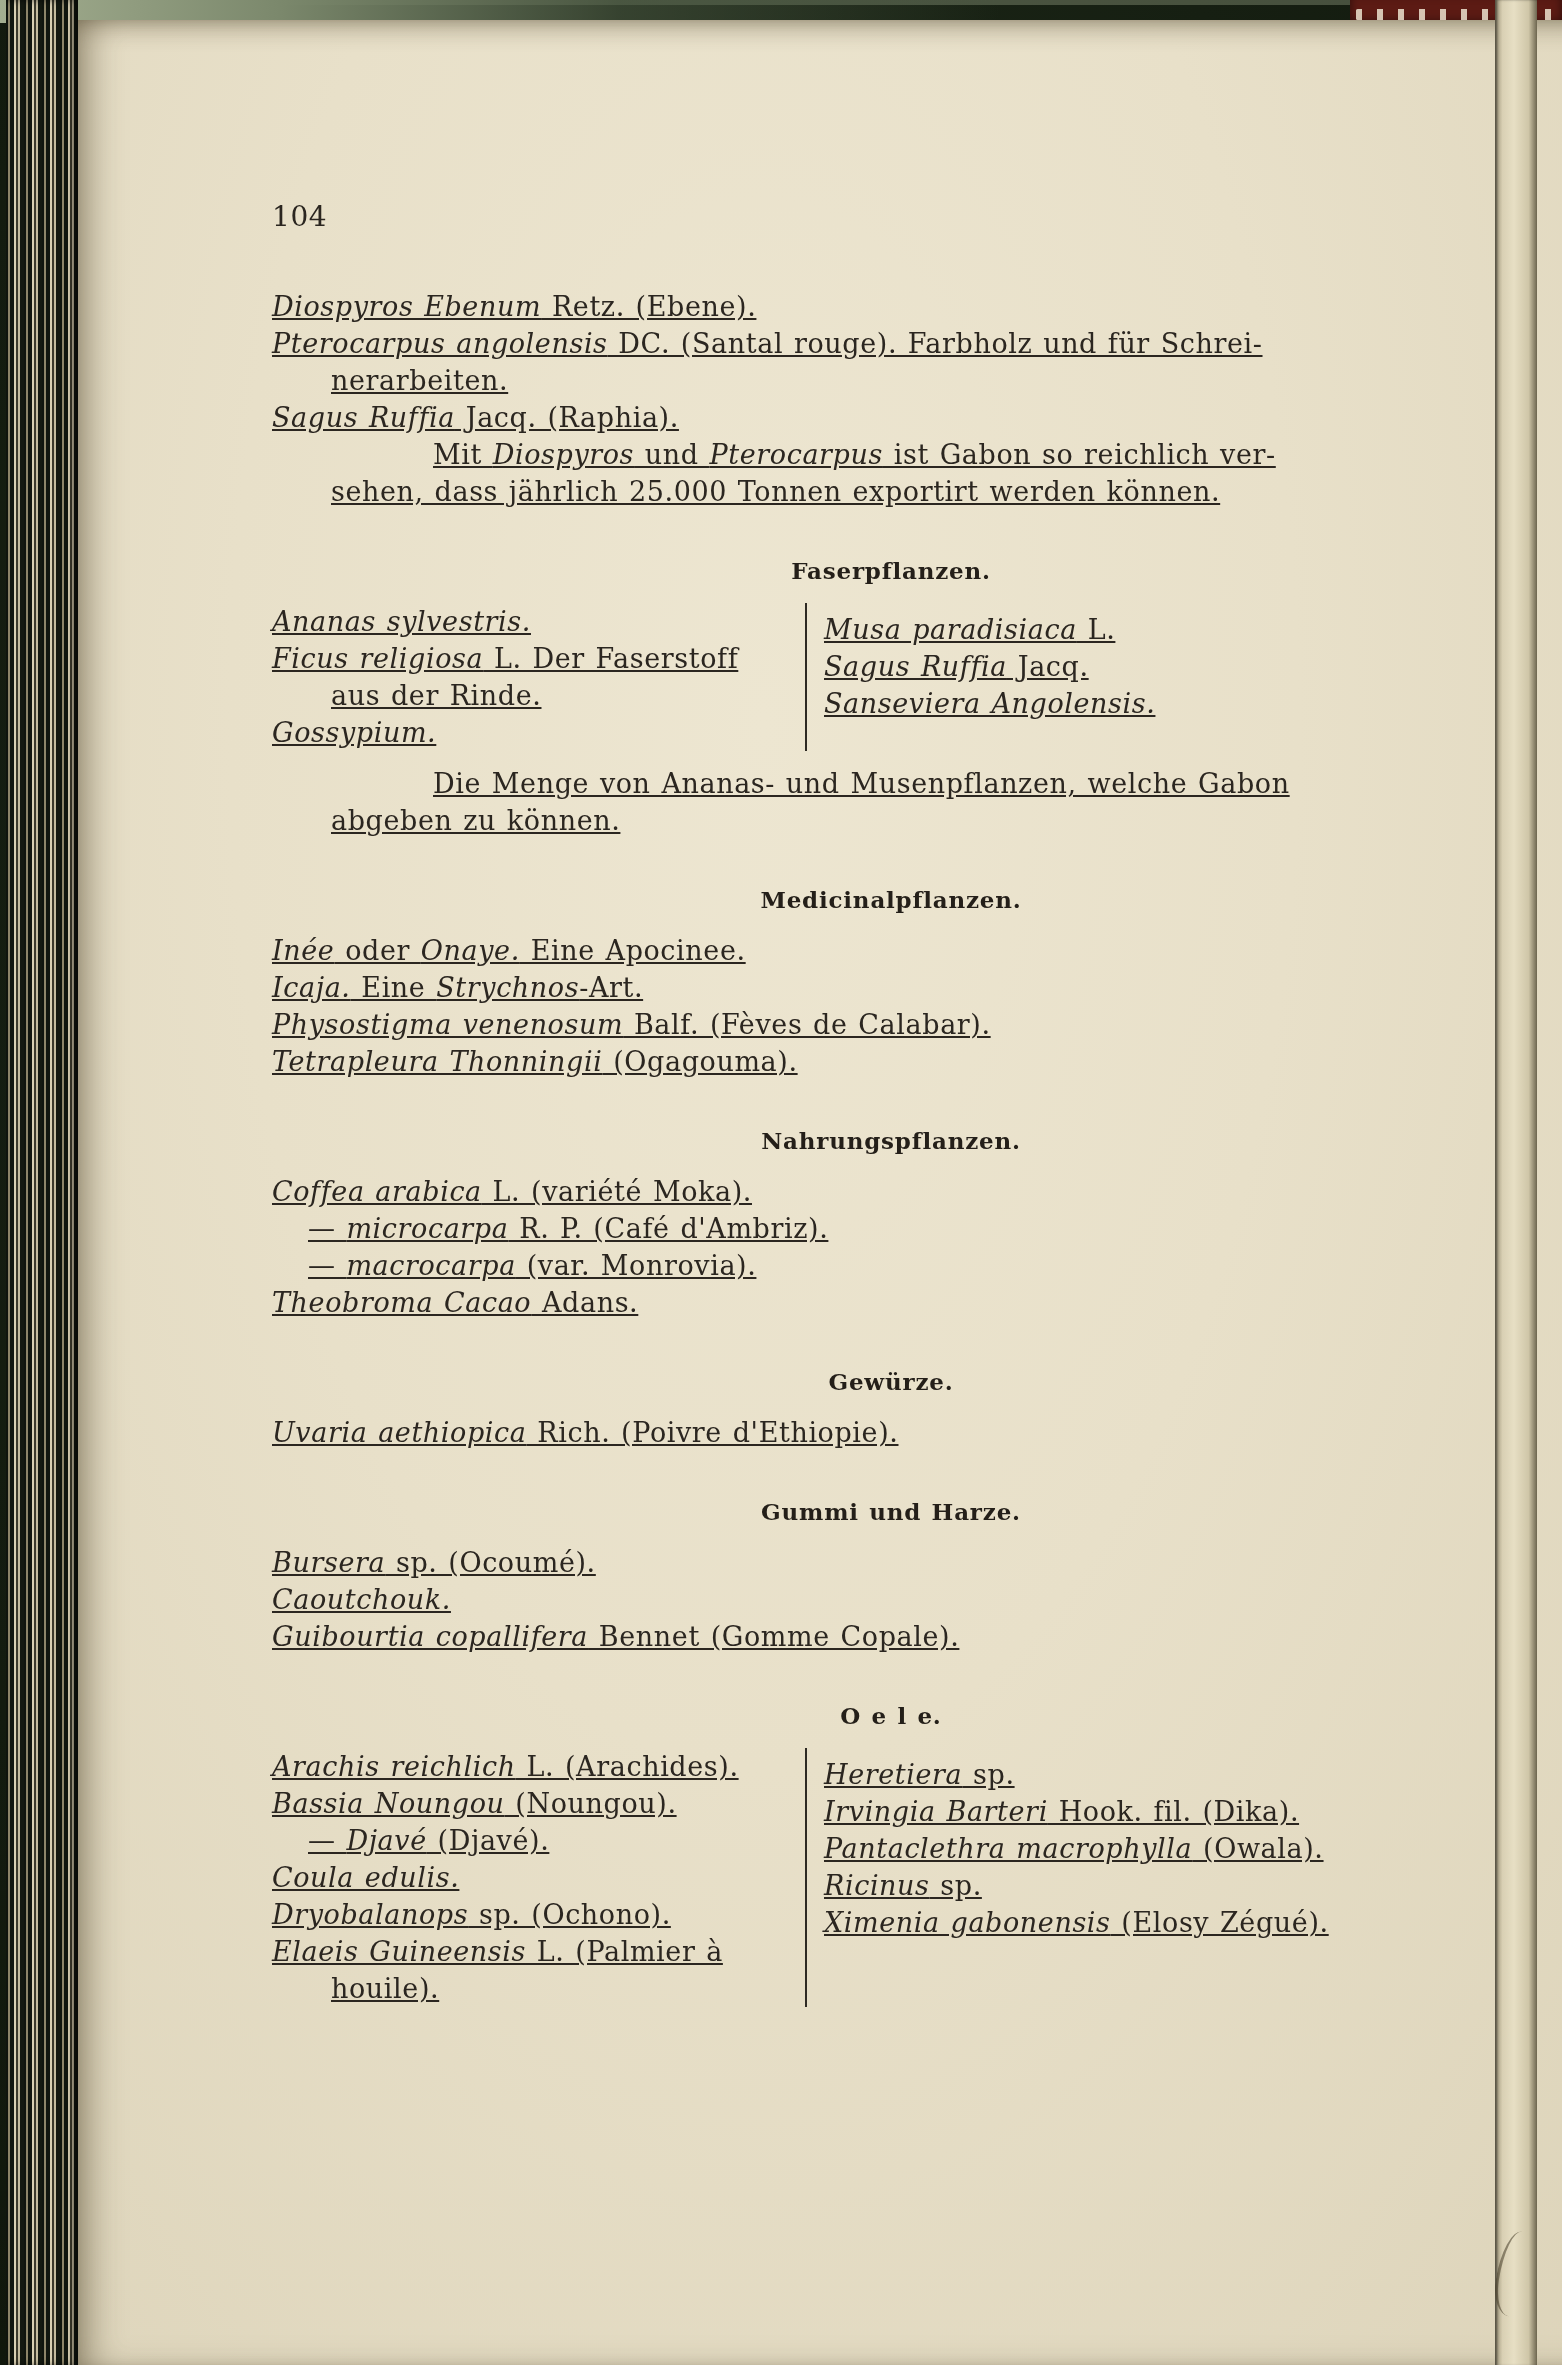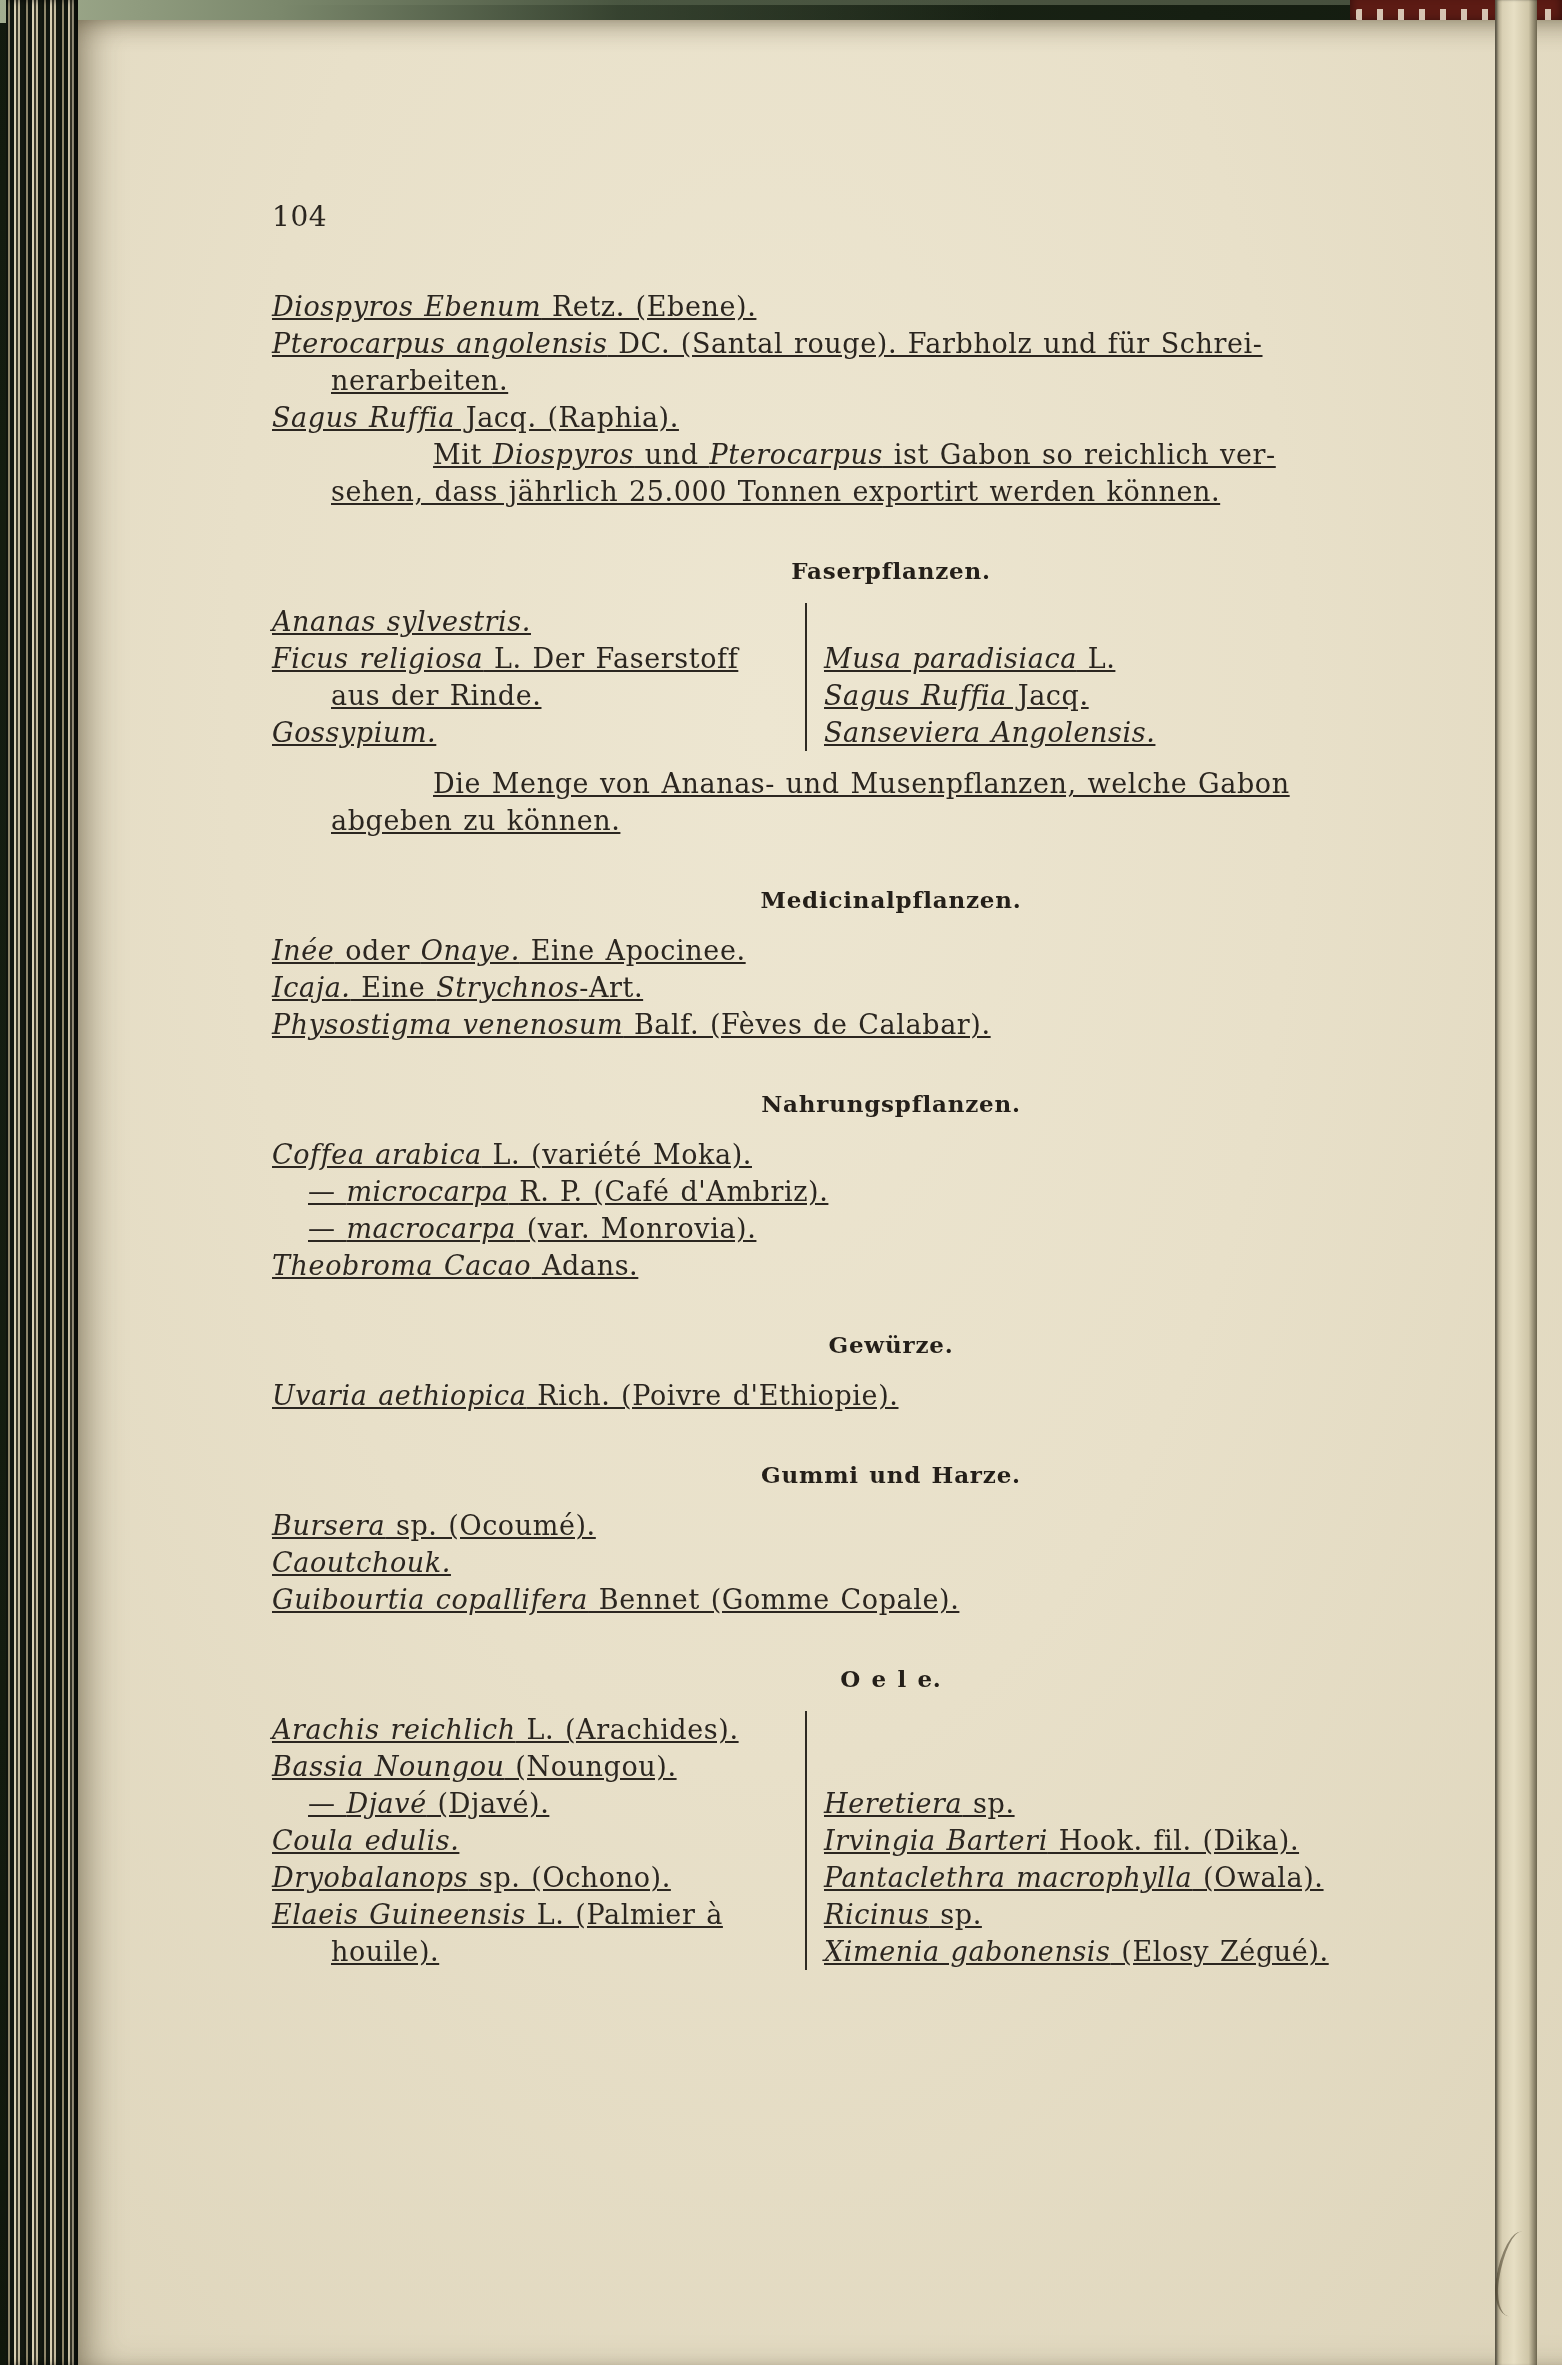--- a/index.html
+++ b/index.html
@@ -50,21 +50,21 @@
 
   .line { white-space:nowrap;text-decoration:underline; }
   .it { font-style:italic; }
   .ind-c { padding-left:59px; }   
   .ind-p { padding-left:161px; }  
   .ind-d { padding-left:36px; }   
 
   .heading { font-weight:bold; text-align:center; font-size:23px;
     letter-spacing:0.8px; margin:42px 0 14px; color:#241f19; }
 
-  .twocol { display:flex; align-items:flex-end; }
+  .twocol { display:flex; align-items:flex-start; }
   .col-left  { flex:none; width:533px; border-right:2.3px solid #2e2a23; }
   .col-right { flex:1; padding-left:17px;margin-top:8px; }
   .twocol + .lines { margin-top:14px; }
 
   
   .edge-strip { position:absolute; left:1495px; top:0; width:42px; height:2366px;
     background:linear-gradient(90deg,#9a9176 0%,#d9d0b4 18%,#e7dfc4 45%,#cfc6a8 80%,#6e6750 100%);
     box-shadow:inset 2.3px 0 2.3px rgba(0,0,0,.45); }
   .curl { position:absolute; left:1.6px; top:2231px; width:34px; height:86px;
     border-left:3.1px solid rgba(70,60,40,.55);
@@ -109,20 +109,21 @@
         </div>
         <div class="lines">
           <div class="line ind-p"><span>Die Menge von Ananas- und Musenpflanzen, welche Gabon</span></div>
           <div class="line ind-c"><span>abgeben zu können.</span></div>
         </div>
         <div class="heading">Medicinalpflanzen.</div>
         <div class="lines">
           <div class="line ind-n"><span class="it">Inée</span><span> oder </span><span class="it">Onaye.</span><span> Eine Apocinee.</span></div>
           <div class="line ind-n"><span class="it">Icaja.</span><span> Eine </span><span class="it">Strychnos</span><span>-Art.</span></div>
           <div class="line ind-n"><span class="it">Physostigma venenosum</span><span> Balf. (Fèves de Calabar).</span></div>
+          <div class="line ind-n"><span class="it">Tetrapleura Thonningii</span><span> (Ogagouma).</span></div>
         </div>
         <div class="heading">Nahrungspflanzen.</div>
         <div class="lines">
           <div class="line ind-n"><span class="it">Coffea arabica</span><span> L. (variété Moka).</span></div>
           <div class="line ind-d"><span>— </span><span class="it">microcarpa</span><span> R. P. (Café d'Ambriz).</span></div>
           <div class="line ind-d"><span>— </span><span class="it">macrocarpa</span><span> (var. Monrovia).</span></div>
           <div class="line ind-n"><span class="it">Theobroma Cacao</span><span> Adans.</span></div>
         </div>
         <div class="heading">Gewürze.</div>
         <div class="lines">

